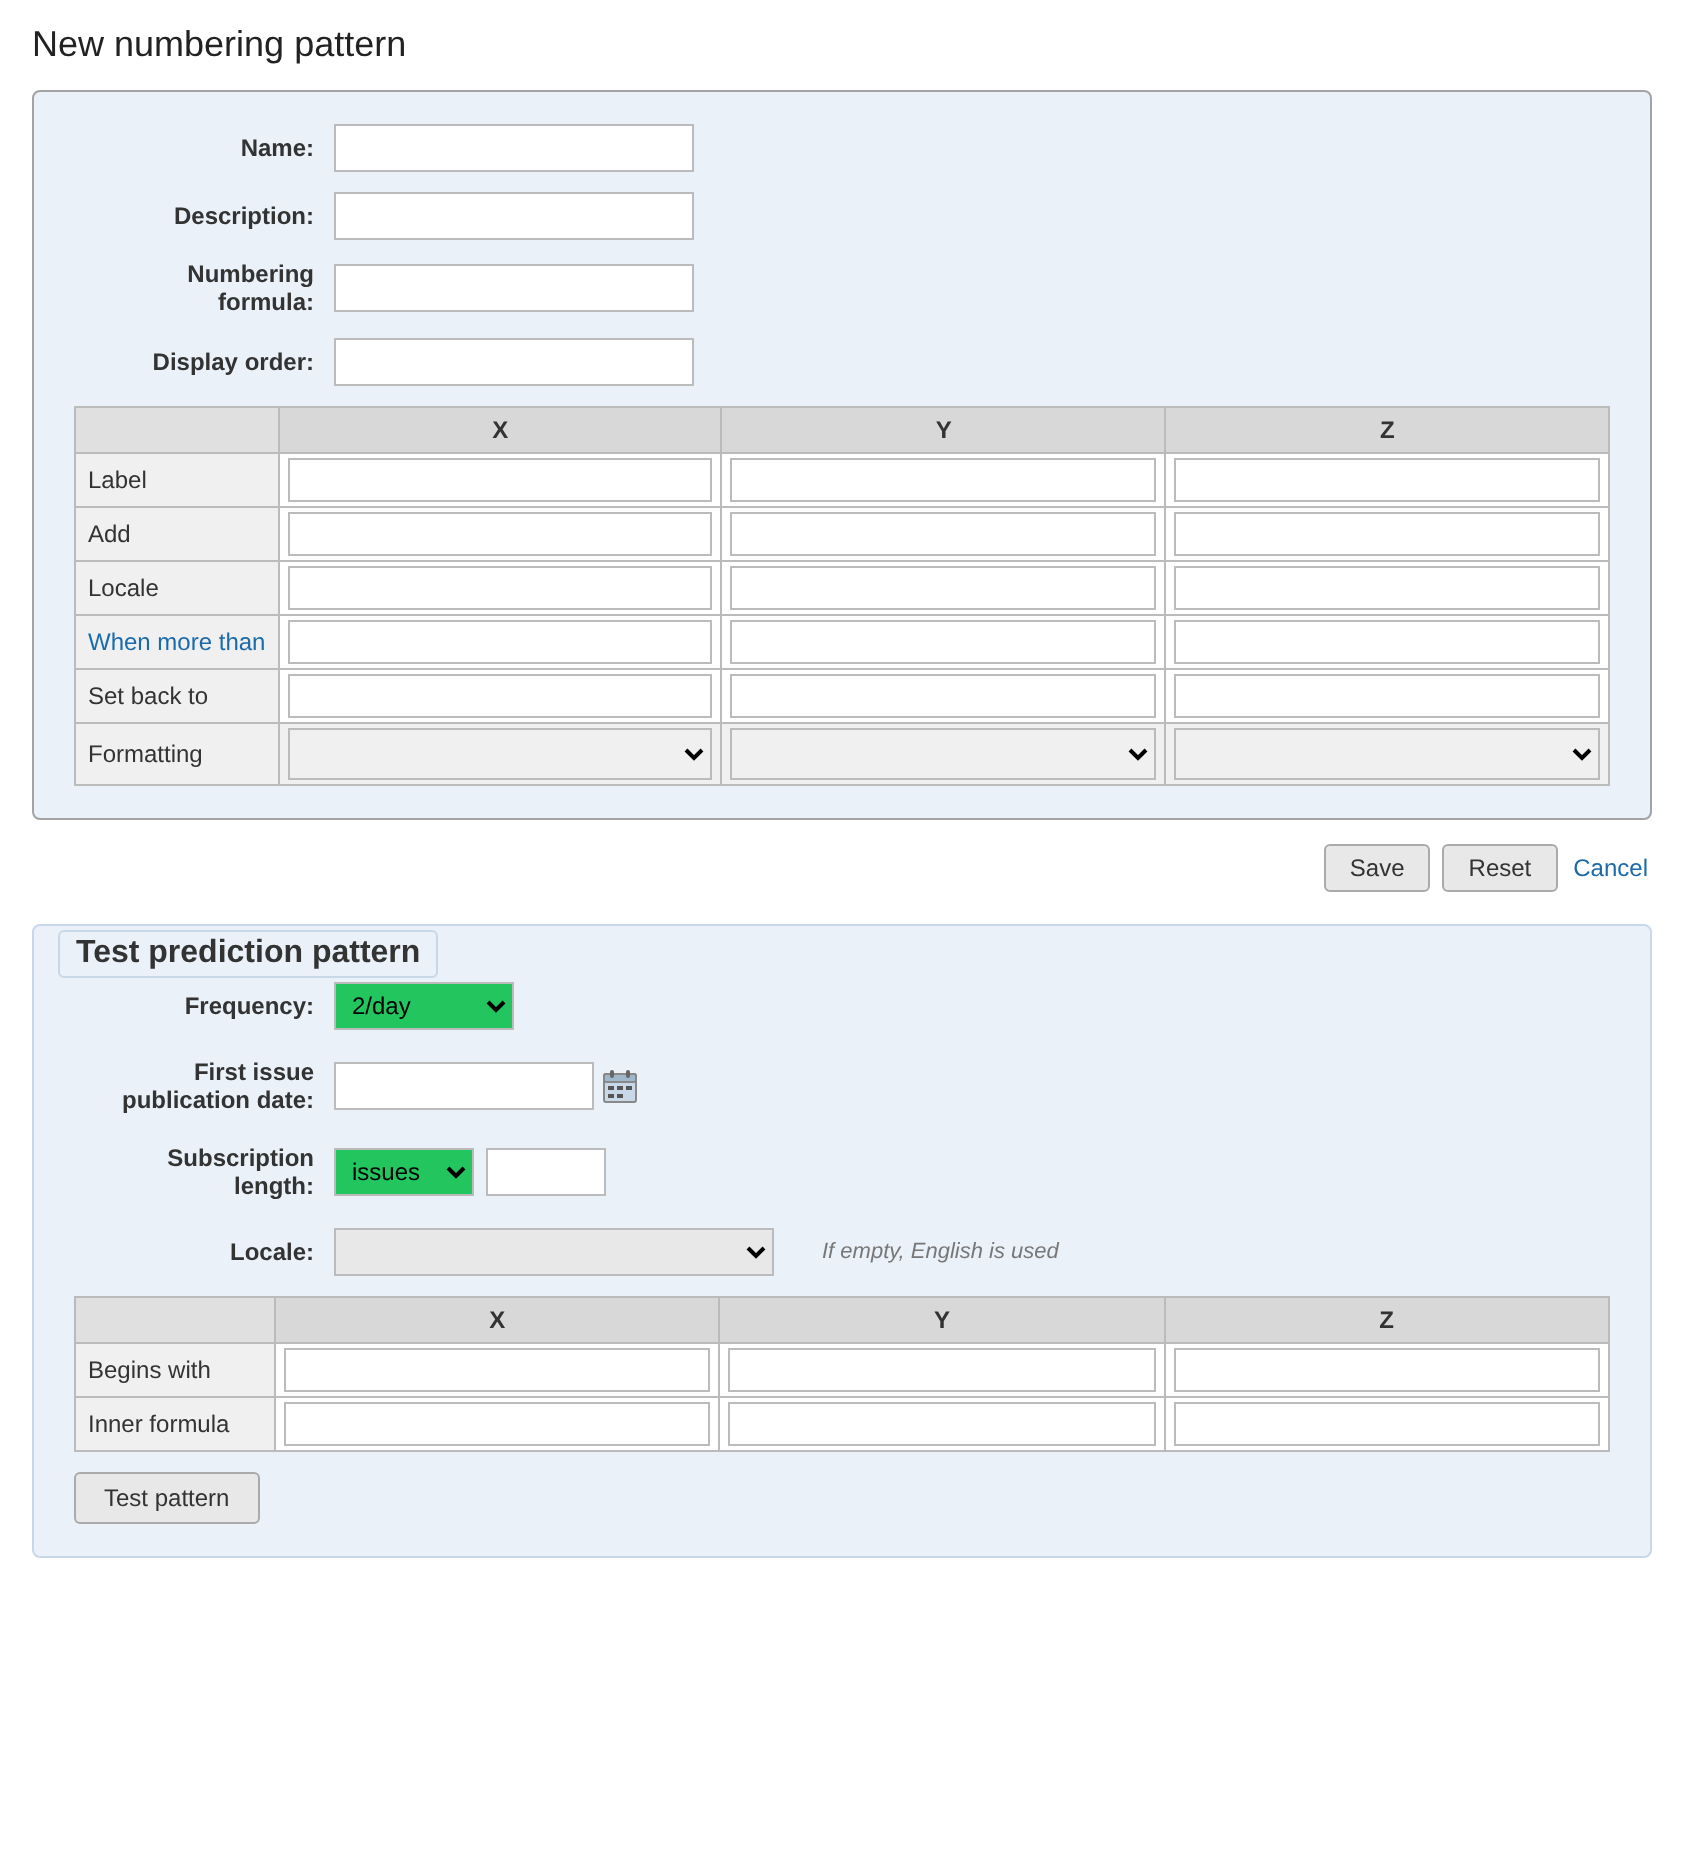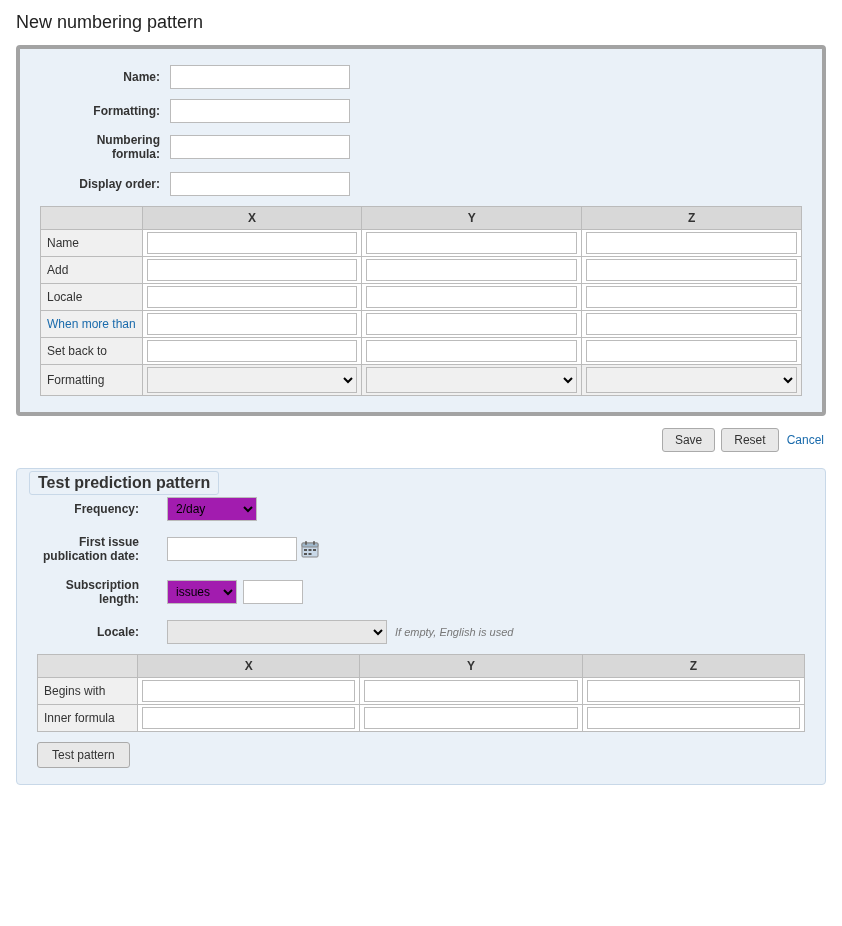--- a/index.html
+++ b/index.html
@@ -11,21 +11,21 @@
       padding: 12px 16px;
     }
     h1 {
       font-size: 18px;
       font-weight: normal;
       margin-bottom: 12px;
       color: #222;
     }
     .panel {
       background: #eaf1f8;
-      border: 4px solid #a3a3a3;
+      border: 1px solid #a3a3a3;
       border-radius: 4px;
       padding: 16px 20px;
       margin-bottom: 12px;
     }
     .form-row {
       display: flex;
       align-items: center;
       margin-bottom: 10px;
     }
     .form-label {
@@ -146,48 +146,48 @@
     .test-form-row {
       display: flex;
       align-items: center;
       margin-bottom: 10px;
       padding-top: 4px;
     }
     .test-form-label {
       text-align: right;
       width: 130px;
       min-width: 130px;
-      padding-right: 28px;
+      padding-right: 10px;
       font-weight: bold;
       font-size: 12px;
       color: #333;
     }
     .test-form-input {
       border: 1px solid #bbb;
       background: #fff;
       height: 24px;
       padding: 2px 4px;
       font-size: 12px;
     }
     .inline-select {
       height: 24px;
       border: 1px solid #bbb;
-      background: #a21caf;
+      background: #22c55e;
       font-size: 12px;
       padding: 2px 4px;
     }
     .locale-select {
       width: 220px;
       height: 24px;
       border: 1px solid #bbb;
       background: #e8e8e8;
       font-size: 12px;
     }
     .locale-hint {
-      margin-left: 8px;
+      margin-left: 24px;
       font-size: 11px;
       color: #777;
       font-style: italic;
     }
     .calendar-icon {
       display: inline-block;
       width: 18px;
       height: 18px;
       margin-left: 4px;
       cursor: pointer;
@@ -219,21 +219,21 @@
 <h1>New numbering pattern</h1>
 
 <div class="panel">
 
   <div class="form-row">
     <label class="form-label">Name:</label>
     <input type="text" class="form-input" value="" style="">
   </div>
 
   <div class="form-row">
-    <label class="form-label">Formatting:</label>
+    <label class="form-label">Description:</label>
     <input type="text" class="form-input" value="" style="">
   </div>
 
   <div class="form-row">
     <label class="form-label" style="line-height:1.2;">Numbering<br>formula:</label>
     <input type="text" class="form-input" value="" style="">
   </div>
 
   <div class="form-row">
     <label class="form-label">Display order:</label>
@@ -245,21 +245,21 @@
       <tr>
         <th style="background:#e0e0e0; width:90px;"></th>
         <th>X</th>
         <th>Y</th>
         <th>Z</th>
       </tr>
     </thead>
     <tbody>
 
       <tr>
-        <td class="row-label">Name</td>
+        <td class="row-label">Label</td>
         <td class="cell-input"><input type="text" style=""></td>
         <td class="cell-input"><input type="text" style=""></td>
         <td class="cell-input"><input type="text" style=""></td>
       </tr>
 
       <tr>
         <td class="row-label">Add</td>
         <td class="cell-input"><input type="text" style=""></td>
         <td class="cell-input"><input type="text" style=""></td>
         <td class="cell-input"><input type="text" style=""></td>

